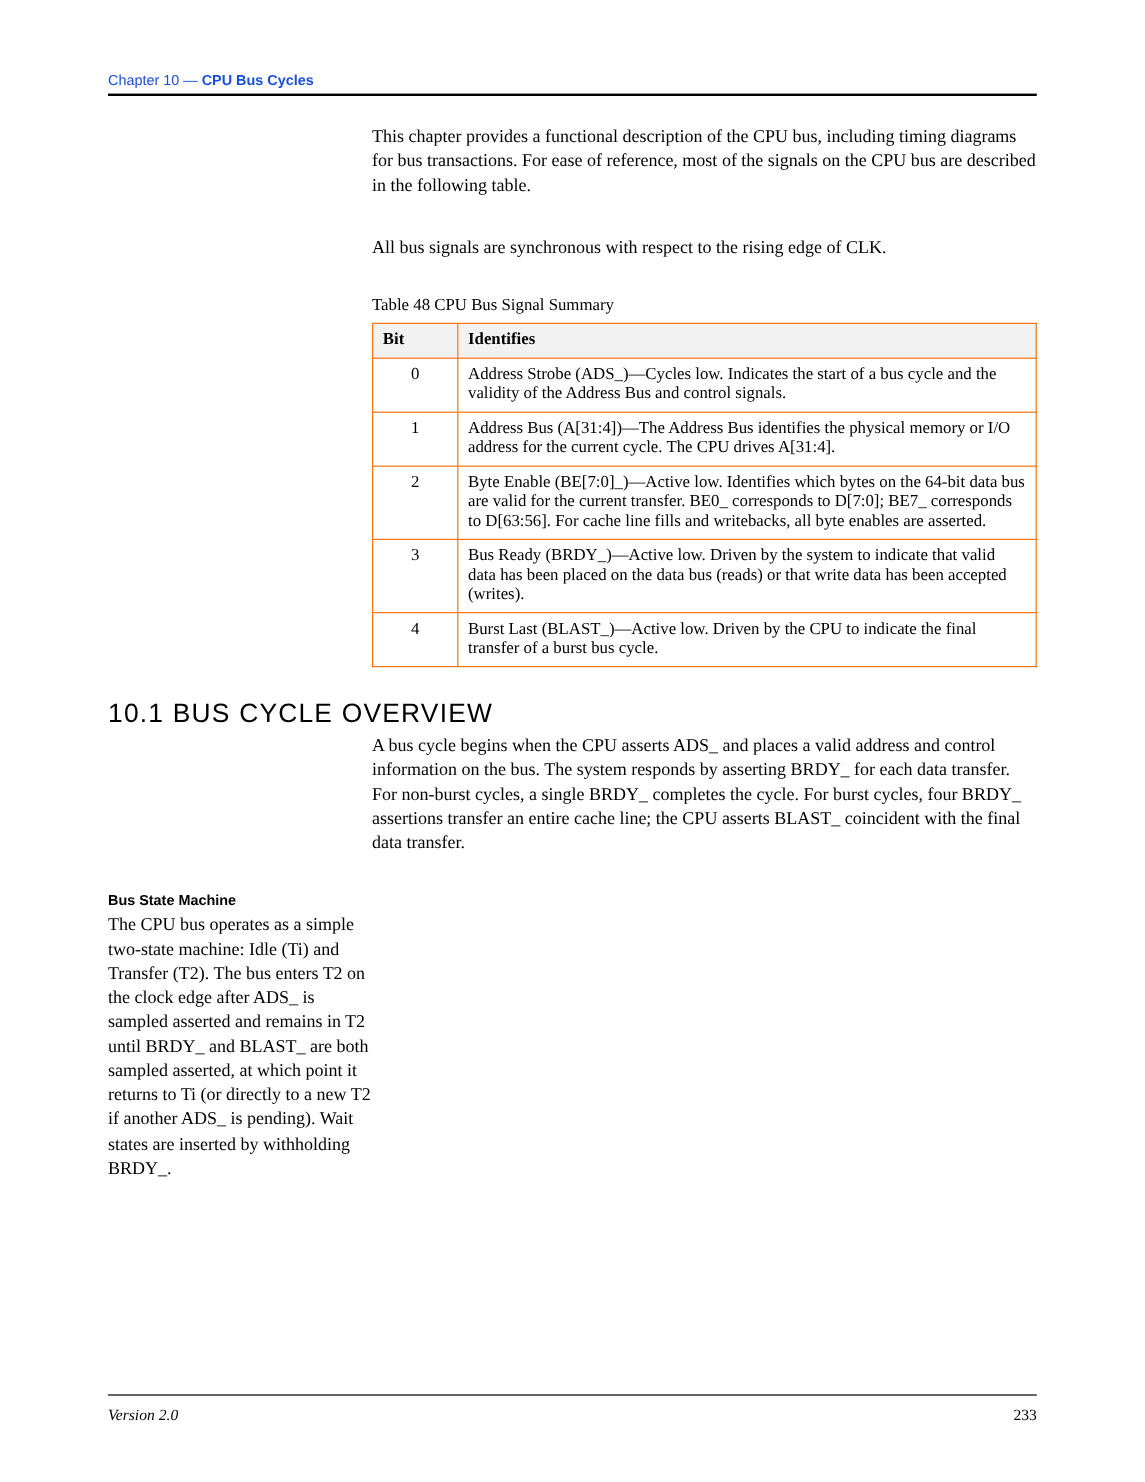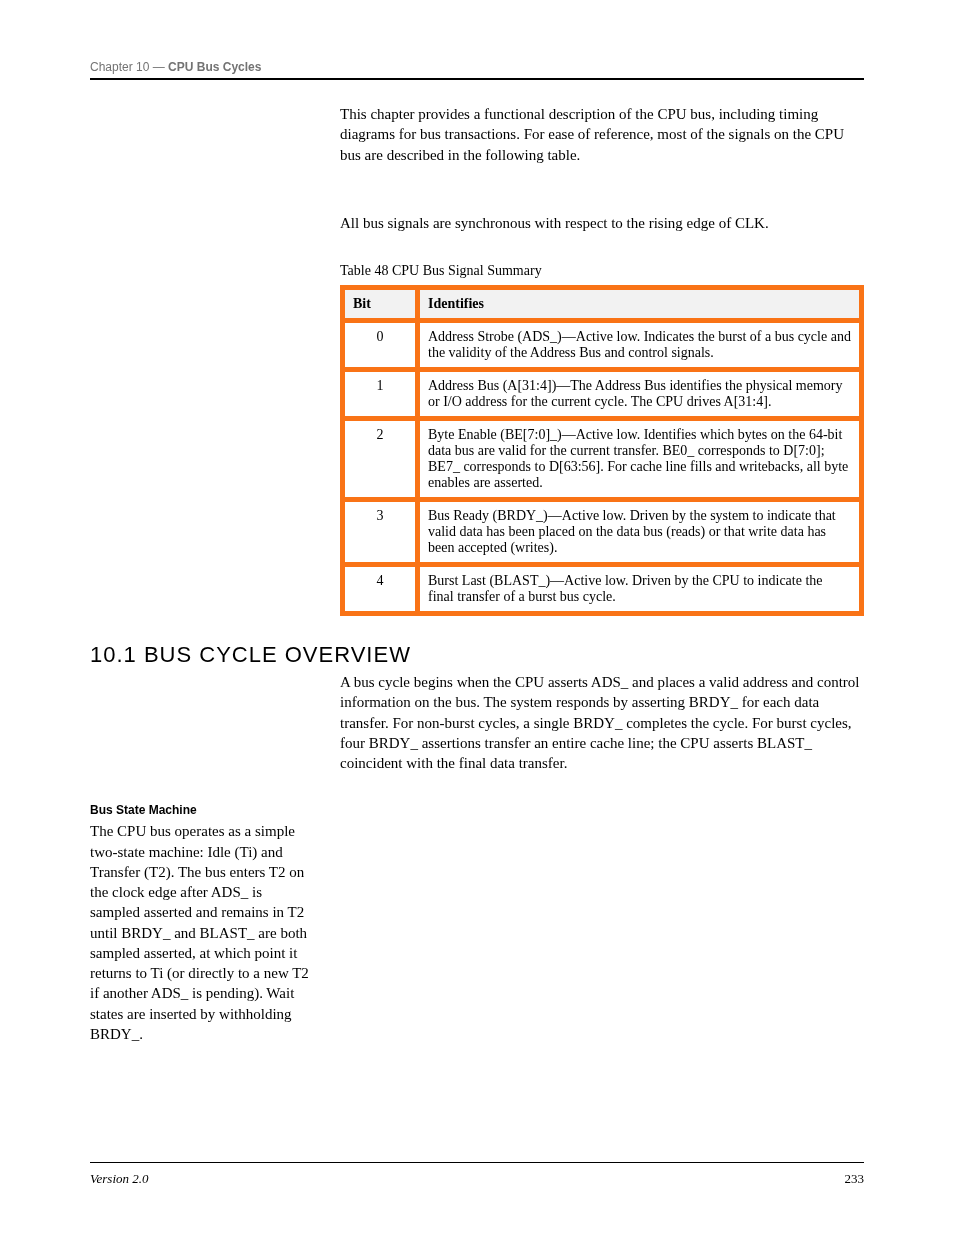--- a/index.html
+++ b/index.html
@@ -13,41 +13,40 @@
     width: 954px;
     height: 1235px;
     position: relative;
     box-sizing: border-box;
     padding: 60px 90px 40px 90px;
   }
   .header-area { }
   .breadcrumb {
     font-family: Arial, Helvetica, sans-serif;
     font-size: 12px;
-    color: #737373;
+    color: #1d4ed8;
     margin-bottom: 4px;
   }
   .breadcrumb .light { font-weight: normal; }
   .breadcrumb .heavy { font-weight: bold; }
   .hr-top {
     border: none;
     border-top: 2px solid #000;
     margin: 0;
   }
   .content {
     position: relative;
     margin-top: 24px;
     
   }
   .two-col {
     display: grid;
     grid-template-columns: 220px 1fr;
     column-gap: 0;
     row-gap: 14px;
-    gap: 30px;
   }
   .side-label {
     font-family: Arial, Helvetica, sans-serif;
     font-weight: bold;
     font-size: 14px;
     padding-top: 2px;
     padding-right: 12px;
   }
   .body-text {
     font-family: "Times New Roman", Times, serif;
@@ -62,21 +61,21 @@
     font-size: 14px;
     margin: 12px 0 6px 0;
   }
   table.bus-table {
     border-collapse: collapse;
     width: 100%;
     font-family: "Times New Roman", Times, serif;
     font-size: 14px;
   }
   table.bus-table th, table.bus-table td {
-    border: 5px solid #f97316;
+    border: 1px solid #f97316;
     vertical-align: top;
     padding: 6px 8px;
     text-align: left;
   }
   table.bus-table thead th {
     background: #f2f2f2;
     font-weight: bold;
   }
   table.bus-table td.bit {
     text-align: center;
@@ -149,21 +148,21 @@
         <table class="bus-table">
           <thead>
             <tr>
               <th>Bit</th>
               <th>Identifies</th>
             </tr>
           </thead>
           <tbody>
             <tr>
               <td class="bit">0</td>
-              <td>Address Strobe (ADS_)—Active low. Indicates the burst of a bus cycle and the validity of the Address Bus and control signals.</td>
+              <td>Address Strobe (ADS_)—Cycles low. Indicates the start of a bus cycle and the validity of the Address Bus and control signals.</td>
             </tr>
             <tr>
               <td class="bit">1</td>
               <td>Address Bus (A[31:4])—The Address Bus identifies the physical memory or I/O address for the current cycle. The CPU drives A[31:4].</td>
             </tr>
             <tr>
               <td class="bit">2</td>
               <td>Byte Enable (BE[7:0]_)—Active low. Identifies which bytes on the 64-bit data bus are valid for the current transfer. BE0_ corresponds to D[7:0]; BE7_ corresponds to D[63:56]. For cache line fills and writebacks, all byte enables are asserted.</td>
             </tr>
             <tr>

